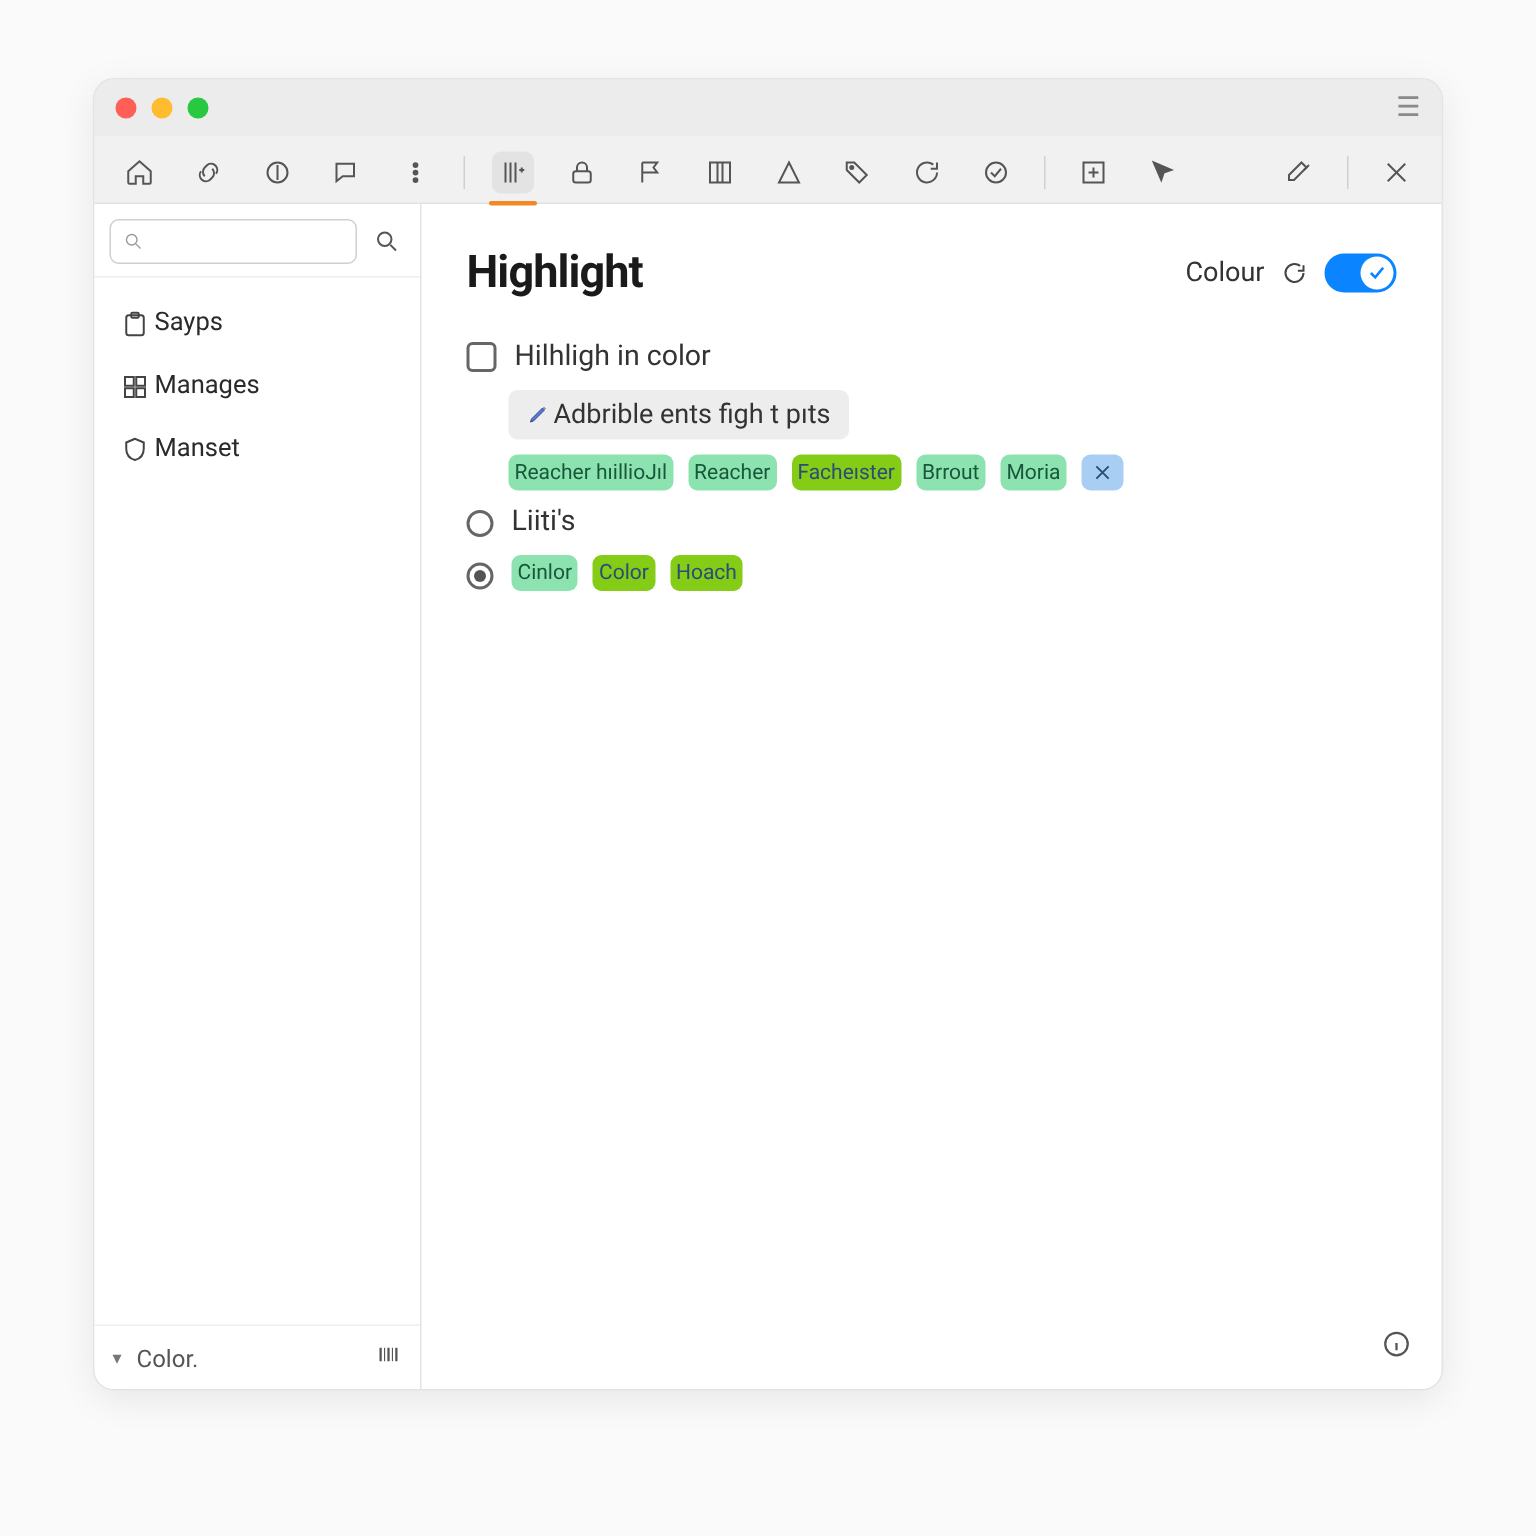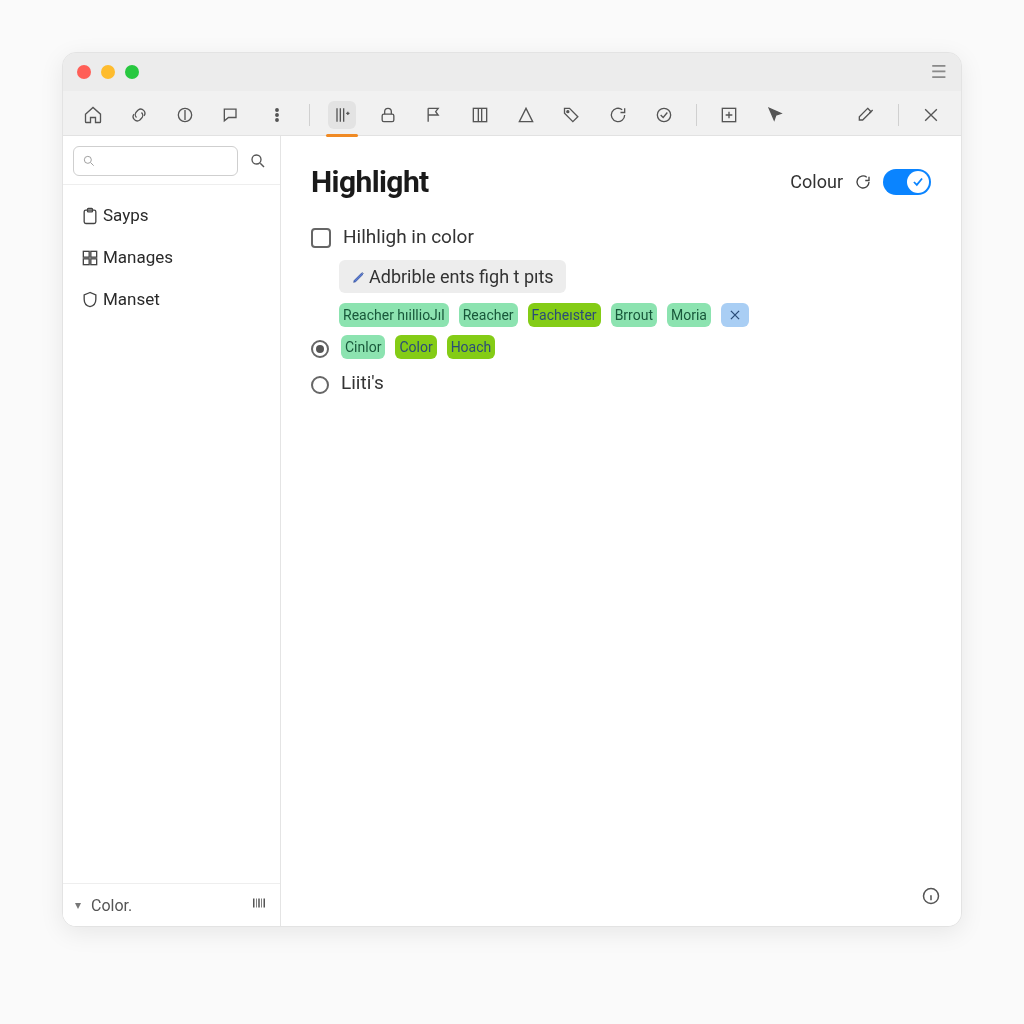--- a/index.html
+++ b/index.html
@@ -391,33 +391,33 @@
           <span class="tag tag-green">Moria</span>
           <span class="tag tag-close">
             <svg viewBox="0 0 24 24">
                 <path d="M5 5 19 19M19 5 5 19"></path>
               </svg>
           </span>
         </div>
       </div>
 
       <div class="opt-row">
+        <span class="radio"></span>
+        <span>Liiti's</span>
+      </div>
+
+      <div class="opt-row">
         <span class="radio selected"></span>
         <div class="tags" style="margin-bottom:0">
           <span class="tag tag-green">Cinlor</span>
           <span class="tag tag-blue">Color</span>
           <span class="tag tag-blue">Hoach</span>
         </div>
       </div>
 
-      <div class="opt-row">
-        <span class="radio"></span>
-        <span>Liiti's</span>
-      </div>
-
       <div class="info-corner">
         <svg viewBox="0 0 24 24">
             <circle cx="12" cy="12" r="9"></circle>
             <path d="M12 8h.01M11 12h1v5"></path>
           </svg>
       </div>
     </div>
 
   </div>
 </div>

